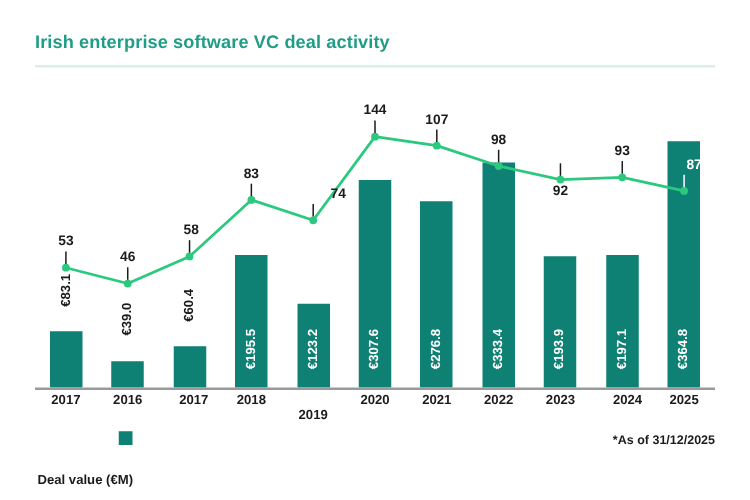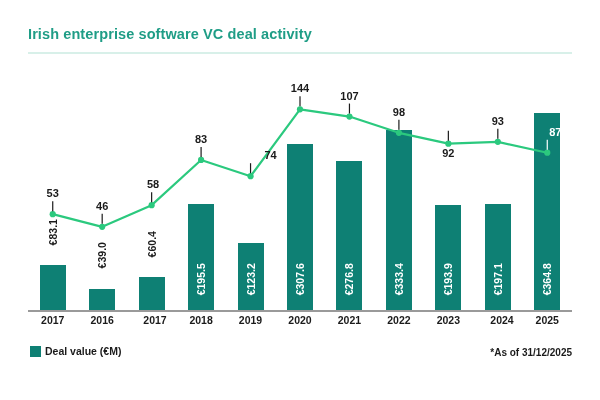--- a/index.html
+++ b/index.html
@@ -133,21 +133,22 @@
     position: absolute;
     left: 30px;
     top: 345px;
     display: flex;
     align-items: center;
     gap: 22px;
   }
   .legend-item {
     display: flex;
     align-items: flex-end;
-    gap: 4px;
+    gap: 22px;
+    flex-direction: column;
   }
   .legend-swatch {
     width: 11px;
     height: 11px;
     background: #0e8074;
     display: inline-block;
   }
   .legend-line {
     position: relative;
     width: 22px;
@@ -263,21 +264,21 @@
         <div class="count-label on-bar" style="left: 547.273px; top: 69.704px;">87</div>
       </div>
     <div id="axis-line"></div>
   </div>
 
   <div id="xaxis">
       <div class="xtick" style="left: 52.7273px;">2017</div>
       <div class="xtick" style="left: 102.182px;">2016</div>
       <div class="xtick" style="left: 155px;">2017</div>
       <div class="xtick" style="left: 201.091px;">2018</div>
-      <div class="xtick" style="left: 250.545px;">2019</div>
+      <div class="xtick" style="left: 250.545px; margin-top: 12px;">2019</div>
       <div class="xtick" style="left: 300px;">2020</div>
       <div class="xtick" style="left: 349.455px; text-align: center;">2021</div>
       <div class="xtick" style="left: 398.909px;">2022</div>
       <div class="xtick" style="left: 448.364px;">2023</div>
       <div class="xtick" style="left: 502px;">2024</div>
       <div class="xtick" style="left: 547.273px;">2025</div>
     </div>
 
   <div id="legend">
     <div class="legend-item">

